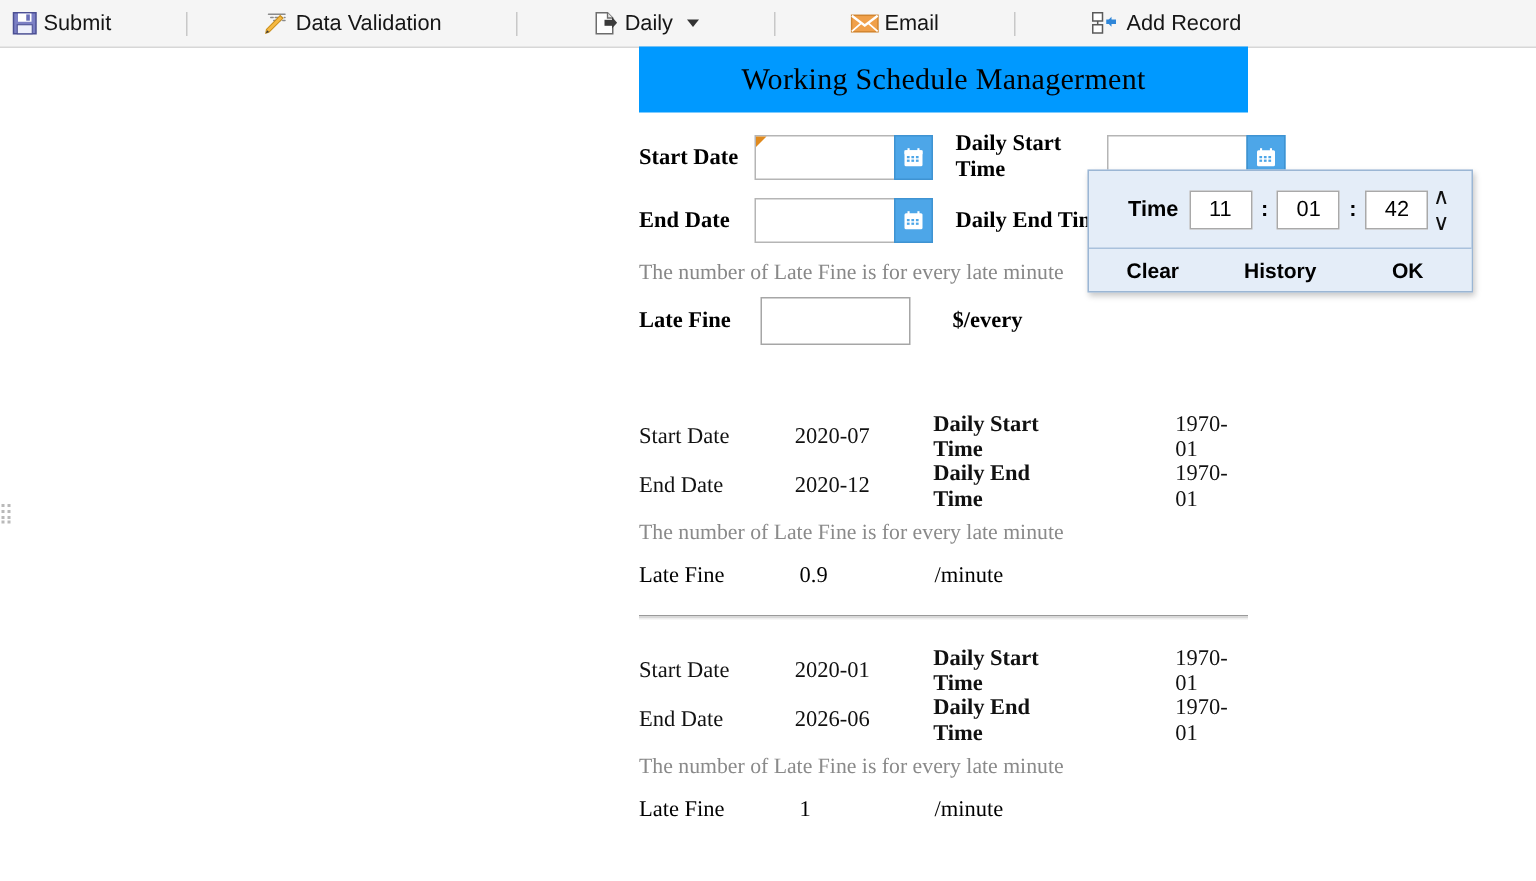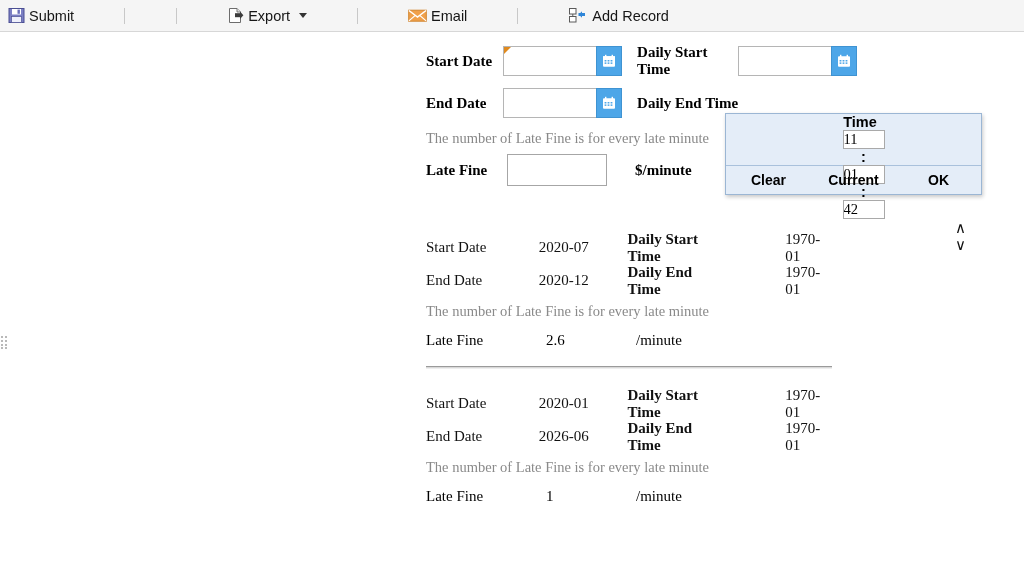--- a/index.html
+++ b/index.html
@@ -182,21 +182,21 @@
   .hist-rec { padding-top: 4px; }
   .hrow {
     display: flex;
     align-items: center;
     height: 33px;
     font-family: "Liberation Serif", serif;
     font-size: 15px;
     color: #111;
   }
   .h-lbl  { width: 107px; }
-  .h-val  { width: 95px; margin-left: 13px; }
+  .h-val  { width: 95px; }
   .h-lbl2 { width: 92px; font-weight: bold;}
   .h-val2 { }
   .h-note {
     font-family: "Liberation Serif", serif;
     font-size: 14.5px;
     color: #8a8a8a;
     padding: 6px 0 4px 0;
   }
   .h-fine-row { display:flex; align-items:center; height: 32px;
     font-family: "Liberation Serif", serif; font-size: 15px; }
@@ -220,36 +220,36 @@
     font-family: "Liberation Sans", sans-serif;
     z-index: 20;
   }
   .tp-top {
     display: flex;
     align-items: center;
     height: 52px;
     padding: 0 6px 0 26px;
     box-sizing: border-box;
     border-bottom: 1px solid #a9c1dc;
-    flex-direction: column;
   }
   .tp-title {
     font-weight: bold;
     font-size: 14.5px;
     color: #000;
     margin-right: 7px;
   }
   .tp-seg {
     width: 42px;
     height: 26px;
     background: #fff;
     border: 1px solid #a9a9a9;
     box-sizing: border-box;
+    text-align: center;
     font-size: 14.5px;
-    font-family: Liberation Serif, serif;
+    font-family: Liberation Sans, sans-serif;
     color: #000;
     outline: none;
     padding: 0;
   }
   .tp-colon {
     font-weight: bold;
     font-size: 14.5px;
     padding: 0 6px;
   }
   .tp-spin {
@@ -292,33 +292,47 @@
         <rect x="4" y="2" width="9" height="5.5" fill="#ffffff"></rect>
         <rect x="9.5" y="2.6" width="2.4" height="4.2" fill="#6a6fb8"></rect>
         <rect x="3.5" y="9.5" width="10" height="6" fill="#eef0fb" stroke="#4b4f93" stroke-width="0.7"></rect>
       </svg>
     </span>
     <span class="tb-label">Submit</span>
   </div>
 
   <div class="tb-sep"></div>
 
+  <div class="tb-item">
+    <span class="ico">
+      <svg width="18" height="17" viewBox="0 0 18 17">
+        <g stroke="#8a8a8a" stroke-width="1" stroke-linecap="round">
+          <line x1="4" y1="2.5" x2="15" y2="2.5"></line>
+          <line x1="5.5" y1="4.6" x2="15" y2="4.6" stroke-dasharray="1.6 1.4"></line>
+          <line x1="7.5" y1="6.6" x2="15" y2="6.6" stroke-dasharray="1.6 1.4"></line>
+        </g>
+        <path d="M2.2 15.2 L4.4 14.4 L13.6 5.2 L11.8 3.4 L2.6 12.6 Z" fill="#f5b942" stroke="#c98c16" stroke-width="0.7"></path>
+        <path d="M2.2 15.2 L4.4 14.4 L3.1 13.1 Z" fill="#3b3b3b"></path>
+      </svg>
+    </span>
+    <span class="tb-label">Data Validation</span>
+  </div>
 
   <div class="tb-sep"></div>
 
   <div class="tb-item">
     <span class="ico">
       <svg width="17" height="17" viewBox="0 0 17 17">
         <path d="M2.5 1.5 H10 L13.5 5 V15.5 H2.5 Z" fill="#ffffff" stroke="#6d6d6d" stroke-width="1"></path>
         <path d="M10 1.5 V5 H13.5" fill="#e6e6e6" stroke="#6d6d6d" stroke-width="0.9"></path>
         <rect x="8" y="6.2" width="6" height="4" fill="#3c3c3c"></rect>
         <path d="M13 4.4 L16.4 8.2 L13 12 Z" fill="#3c3c3c"></path>
       </svg>
     </span>
-    <span class="tb-label">Export</span>
+    <span class="tb-label">Daily</span>
     <span class="tb-caret"></span>
   </div>
 
   <div class="tb-sep"></div>
 
   <div class="tb-item">
     <span class="ico">
       <svg width="19" height="15" viewBox="0 0 19 15">
         <rect x="0.7" y="2.2" width="17.6" height="11" fill="#f0a04a" stroke="#d1852f" stroke-width="1"></rect>
         <path d="M0.9 2.5 L9.5 9 L18.1 2.5" fill="none" stroke="#ffffff" stroke-width="1.5"></path>
@@ -350,20 +364,21 @@
   <i></i>
     <i></i>
   <i></i>
     <i></i>
   <i></i>
     <i></i>
 </div>
 
 <div class="panel">
 
+  <div class="card-header">Working Schedule Managerment</div>
 
   <div class="form-body">
 
     <div class="frow">
       <div class="flabel w1">Start Date</div>
       <div class="date-box">
         <div class="corner-flag"></div>
         <input value="" style="">
         <div class="cal-btn">
           <svg width="14" height="14" viewBox="0 0 14 14">
@@ -429,21 +444,21 @@
       </div>
     </div>
 
     <div class="hint">The number of Late Fine is for every late minute</div>
 
     <div class="frow">
       <div class="flabel w1">Late Fine</div>
       <div class="fine-box">
         <input value="" style="">
       </div>
-      <div class="unit">$/minute</div>
+      <div class="unit">$/every</div>
     </div>
   </div>
 
   <div class="history">
 
     <div class="hist-rec">
       <div class="hrow">
         <div class="h-lbl">Start Date</div>
         <div class="h-val">2020-07</div>
         <div class="h-lbl2">Daily Start Time</div>
@@ -451,21 +466,21 @@
       </div>
       <div class="hrow">
         <div class="h-lbl">End Date</div>
         <div class="h-val">2020-12</div>
         <div class="h-lbl2">Daily End Time</div>
         <div class="h-val2" style="margin-left:72px;">1970-01</div>
       </div>
       <div class="h-note">The number of Late Fine is for every late minute</div>
       <div class="h-fine-row">
         <div class="h-lbl">Late Fine</div>
-        <div class="h-val">2.6</div>
+        <div class="h-val">0.9</div>
         <div>/minute</div>
       </div>
       <div class="rec-sep"></div>
     </div>
 
     <div class="hist-rec">
       <div class="hrow">
         <div class="h-lbl">Start Date</div>
         <div class="h-val">2020-01</div>
         <div class="h-lbl2">Daily Start Time</div>
@@ -496,16 +511,16 @@
     <input class="tp-seg" value="01" style="">
     <span class="tp-colon">:</span>
     <input class="tp-seg" value="42" style="">
     <span class="tp-spin">
       <span>∧</span>
       <span>∨</span>
     </span>
   </div>
   <div class="tp-actions">
     <div class="tp-btn">Clear</div>
-    <div class="tp-btn">Current</div>
+    <div class="tp-btn">History</div>
     <div class="tp-btn">OK</div>
   </div>
 </div>
 
 </body></html>

